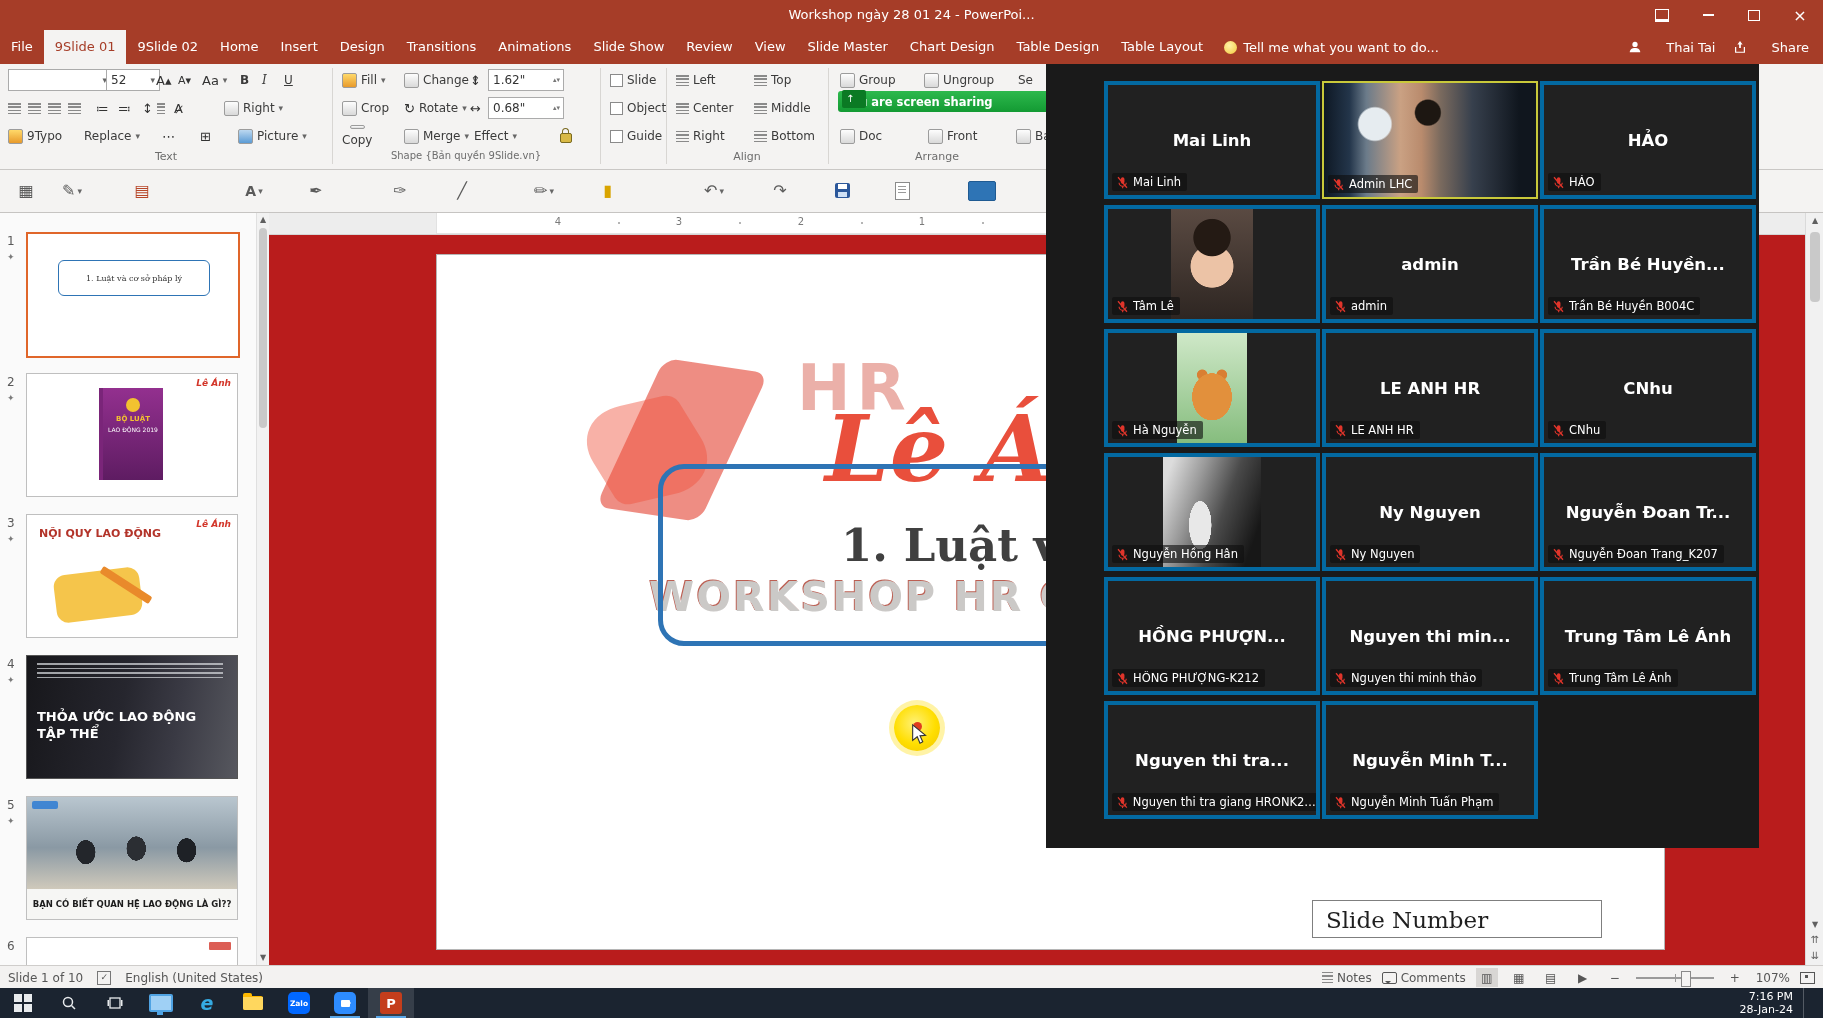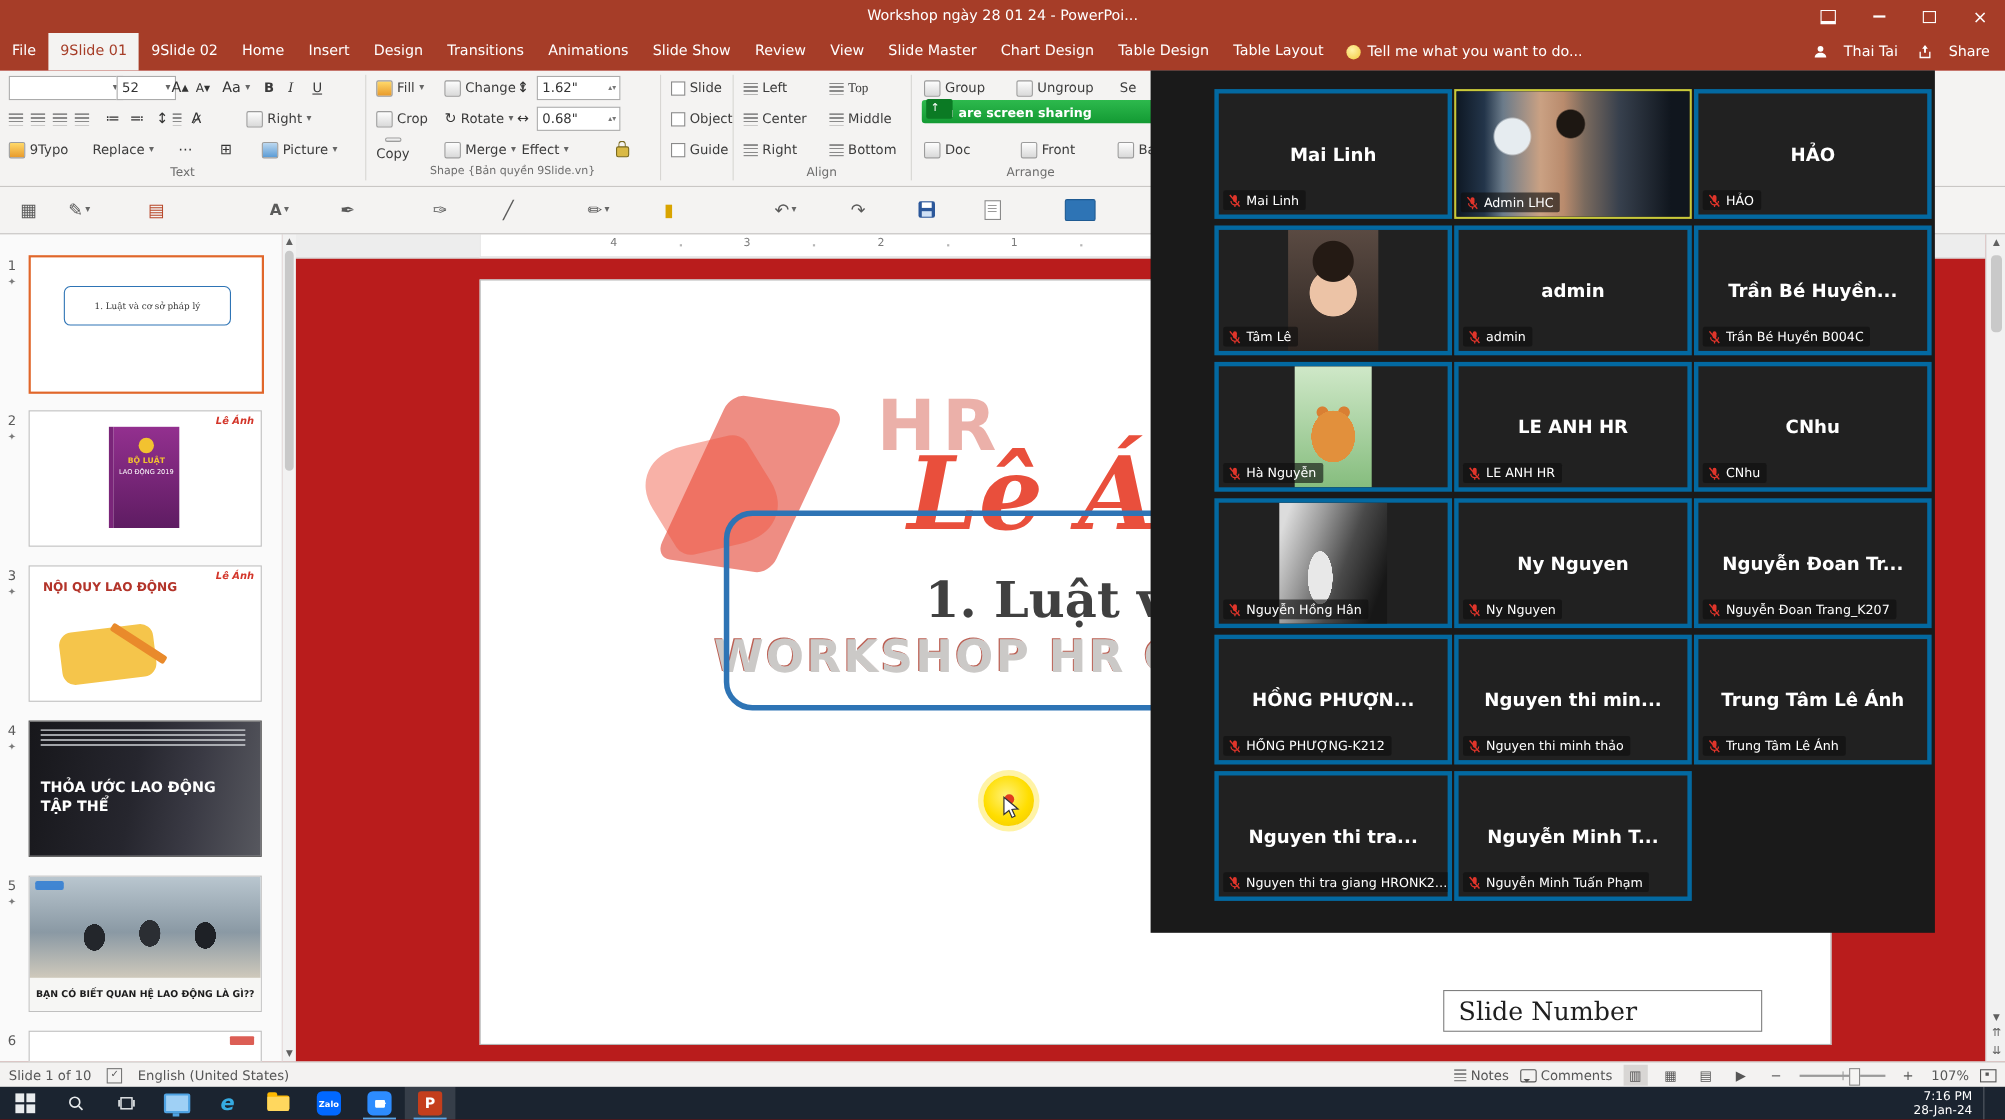--- a/index.html
+++ b/index.html
@@ -16,21 +16,21 @@
   .wc.close{font-size:16px;}
   .wc .ribopt{width:12px;height:9px;border:1.2px solid #fff;border-bottom-width:3px;display:block;}
 
   
   .tabsrow{position:absolute;left:0;top:30px;width:100%;height:34px;background:#A63D28;z-index:6;display:flex;align-items:stretch;}
   .tab{padding:0 11px;line-height:34px;color:#fff;font-size:13px;white-space:nowrap;}
   .tab.active{background:#F4F3F2;color:#A63D28;}
   .tellme{display:flex;align-items:center;gap:6px;color:#fff;font-size:13px;padding:0 10px;white-space:nowrap;}
   .bulb{width:13px;height:13px;border-radius:50%;background:radial-gradient(circle at 40% 35%,#FFF3A8,#F3C93C);display:inline-block;}
   .tabs-right{position:absolute;right:0;top:30px;height:34px;display:flex;align-items:center;gap:18px;padding-right:14px;color:#fff;font-size:13px;z-index:7;}
-  .tr-item{display:flex;align-items:center;gap:14px;white-space:nowrap;}
+  .tr-item{display:flex;align-items:center;gap:24px;white-space:nowrap;}
 
   
   .ribbon{position:absolute;left:0;top:64px;width:100%;height:105px;background:#F4F3F2;border-bottom:1px solid #C9C7C5;z-index:5;}
   .rdiv{position:absolute;top:4px;width:1px;height:96px;background:#D8D6D3;}
   .glabel{position:absolute;top:86px;height:16px;font-size:11px;color:#6d6d6d;text-align:center;}
   .rbtn{position:absolute;height:22px;display:flex;align-items:center;gap:4px;font-size:12px;color:#3b3b3b;white-space:nowrap;}
   .arr{font-size:9px;color:#666;}
   .ric{width:13px;height:13px;background:linear-gradient(#fdfdfd,#d9d9d9);border:1px solid #9c9c9c;border-radius:2px;display:inline-block;}
   .ric.colored{background:linear-gradient(#ffd96a,#e89a2b);}
   .ric.blue{background:linear-gradient(#bcd8f0,#5b9bd5);}
@@ -404,21 +404,21 @@
         <span>Left</span>
       </div>
     <div class="rbtn" style="left:676px;top:33px;">
         <span class="bars"></span>
         <span>Center</span>
       </div>
     <div class="rbtn" style="left:676px;top:61px;">
         <span class="bars"></span>
         <span>Right</span>
       </div>
-    <div class="rbtn" style="left:754px;top:5px;font-family:Liberation Serif, serif;">
+    <div class="rbtn" style="left:754px;top:5px;">
         <span class="bars"></span>
         <span>Top</span>
       </div>
     <div class="rbtn" style="left:754px;top:33px;">
         <span class="bars"></span>
         <span>Middle</span>
       </div>
     <div class="rbtn" style="left:754px;top:61px;">
         <span class="bars"></span>
         <span>Bottom</span>

